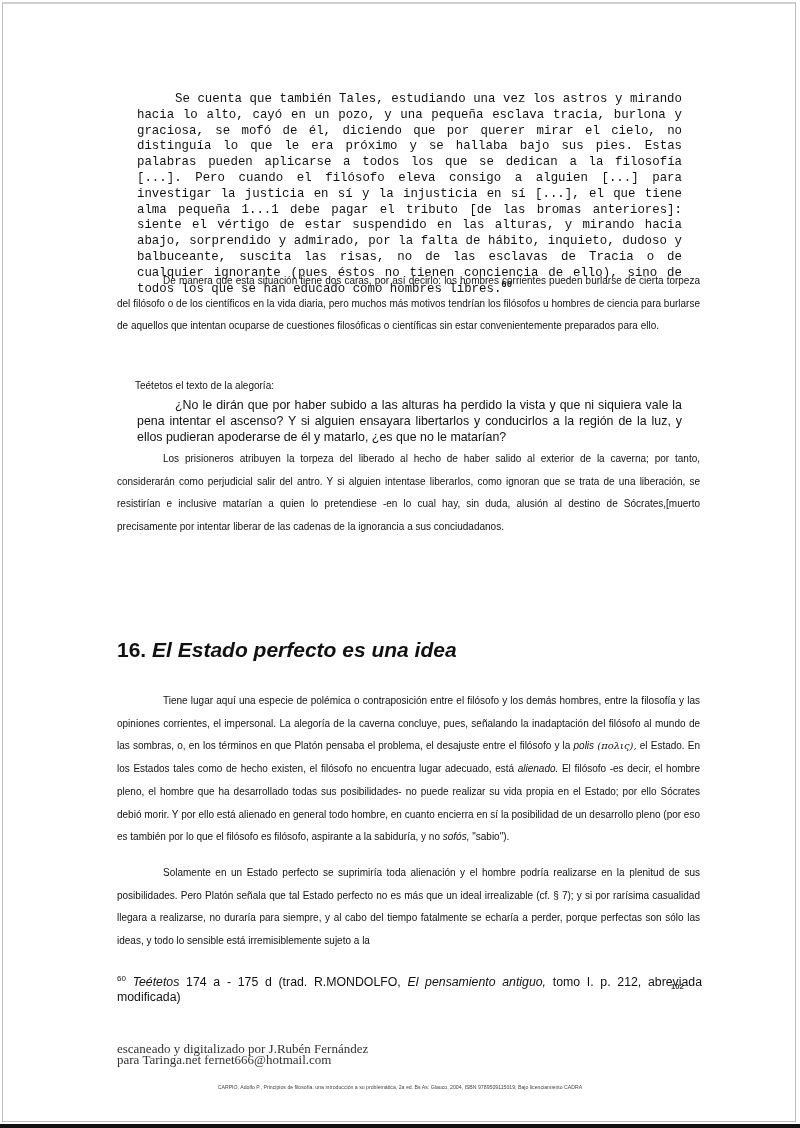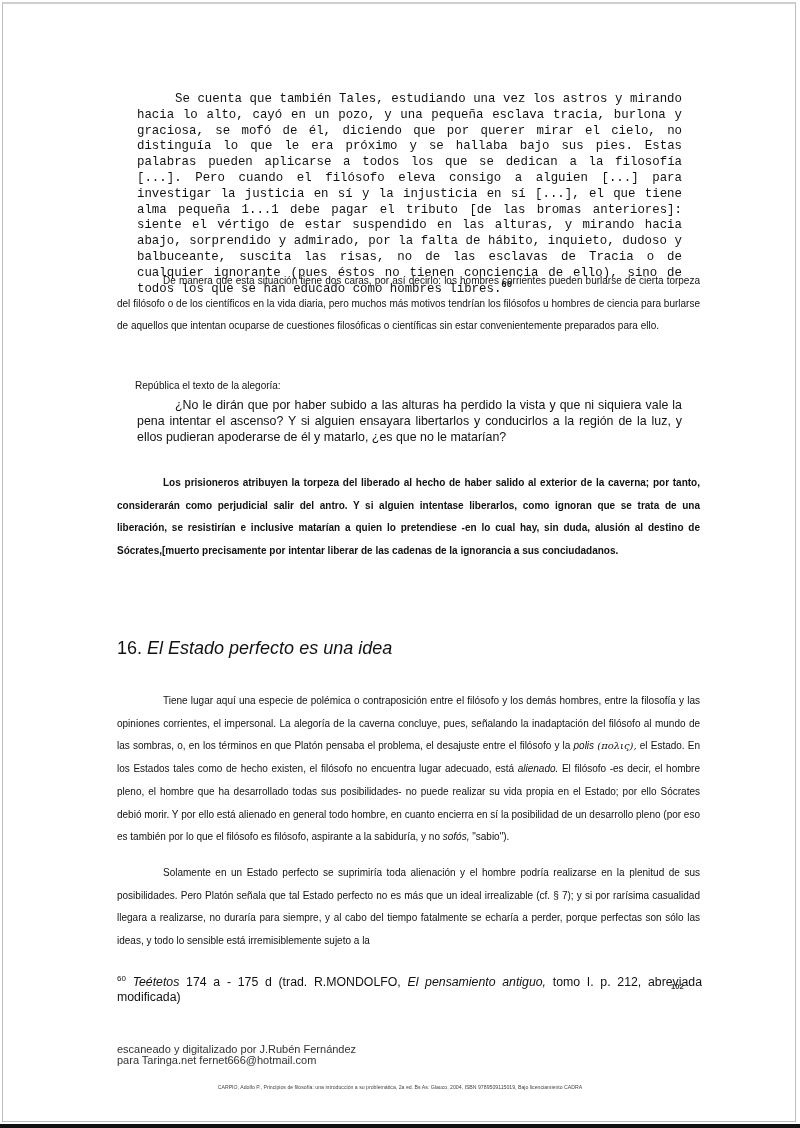--- a/index.html
+++ b/index.html
@@ -18,50 +18,50 @@
   }
   .quote p { margin: 0; text-indent: 38px; }
   .body-p {
     position: absolute; left: 117px; width: 583px;
     font-size: 10px; line-height: 22.7px; text-align: justify;
   }
   .body-p p { margin: 0; text-indent: 46px; }
   .sup { font-size: 9px; font-weight: bold; vertical-align: super; line-height: 0; }
   .fnsup { font-size: 8px; vertical-align: super; line-height: 0; }
   .heading {
-    position: absolute; left: 117px; top: 638px; font-size: 18px; font-weight: normal;
+    position: absolute; left: 117px; top: 638px; font-size: 21px; font-weight: bold;
   }
   .footnotes { position: absolute; left: 117px; width: 585px; top: 975px; font-size: 12.3px; line-height: 14.5px; text-align: justify; }
-  .footer-left { position: absolute; left: 117px; top: 1044px; font-size: 11px; line-height: 10.5px; color: #333; }
+  .footer-left { position: absolute; left: 117px; top: 1044px; font-size: 13px; line-height: 10.5px; color: #333; font-family: Liberation Serif, serif; }
   .footer-page { position: absolute; left: 671px; top: 982px; font-size: 7.6px; color: #333; font-weight: bold; }
   .footer-cite { position: absolute; left: 0; width: 800px; top: 1084px; text-align: center; font-size: 5.2px; color: #444; }
   .greek { font-family: "DejaVu Serif", serif; font-style: italic; }
 </style>
 </head>
 <body>
 
 <div class="frame"></div>
 
 <div class="quote" style="top:92px;font-family:Liberation Mono, monospace;">
   <p><span>Se cuenta que también Tales, estudiando una vez los astros y mirando hacia lo alto, cayó en un pozo, y una pequeña esclava tracia, burlona y graciosa, se mofó de él, diciendo que por querer mirar el cielo, no distinguía lo que le era próximo y se hallaba bajo sus pies. Estas palabras pueden aplicarse a todos los que se dedican a la filosofía [...]. Pero cuando el filósofo eleva consigo a alguien [...] para investigar la justicia en sí y la injusticia en sí [...], el que tiene alma pequeña 1...1 debe pagar el tributo [de las bromas anteriores]: siente el vértigo de estar suspendido en las alturas, y mirando hacia abajo, sorprendido y admirado, por la falta de hábito, inquieto, dudoso y balbuceante, suscita las risas, no de las esclavas de Tracia o de cualquier ignorante (pues éstos no tienen conciencia de ello), sino de todos los que se han educado como hombres libres.</span><span class="sup">60</span></p>
 </div>
 
 <div class="body-p" style="top:270px;">
   <p>De manera que esta situación tiene dos caras, por así decirlo: los hombres corrientes pueden burlarse de cierta torpeza del filósofo o de los científicos en la vida diaria, pero muchos más motivos tendrían los filósofos u hombres de ciencia para burlarse de aquellos que intentan ocuparse de cuestiones filosóficas o científicas sin estar convenientemente preparados para ello.</p>
 </div>
 
 <div class="body-p" style="top:375px;">
-  <p style="text-indent:18px;">República el texto de la alegoría:</p>
+  <p style="text-indent:18px;">Teétetos el texto de la alegoría:</p>
 </div>
 
 <div class="quote" style="top:398px;">
   <p>¿No le dirán que por haber subido a las alturas ha perdido la vista y que ni siquiera vale la pena intentar el ascenso? Y si alguien ensayara libertarlos y conducirlos a la región de la luz, y ellos pudieran apoderarse de él y matarlo, ¿es que no le matarían?</p>
 </div>
 
-<div class="body-p" style="top:472px;font-weight:bold;">
+<div class="body-p" style="top:448px;">
   <p>Los prisioneros atribuyen la torpeza del liberado al hecho de haber salido al exterior de la caverna; por tanto, considerarán como perjudicial salir del antro. Y si alguien intentase liberarlos, como ignoran que se trata de una liberación, se resistirían e inclusive matarían a quien lo pretendiese -en lo cual hay, sin duda, alusión al destino de Sócrates,[muerto precisamente por intentar liberar de las cadenas de la ignorancia a sus conciudadanos.</p>
 </div>
 
 <div class="heading">
   <span>16.</span>
   <i>El Estado perfecto es una idea</i>
 </div>
 
 <div class="body-p" style="top:690px;">
   <p><span>Tiene lugar aquí una especie de polémica o contraposición entre el filósofo y los demás hombres, entre la filosofía y las opiniones corrientes, el impersonal. La alegoría de la caverna concluye, pues, señalando la inadaptación del filósofo al mundo de las sombras, o, en los términos en que Platón pensaba el problema, el desajuste entre el filósofo y la </span><i>polis</i> <span class="greek">(πολις),</span><span> el Estado. En los Estados tales como de hecho existen, el filósofo no encuentra lugar adecuado, está </span><i>alienado.</i><span> El filósofo -es decir, el hombre pleno, el hombre que ha desarrollado todas sus posibilidades- no puede realizar su vida propia en el Estado; por ello Sócrates debió morir. Y por ello está alienado en general todo hombre, en cuanto encierra en sí la posibilidad de un desarrollo pleno (por eso es también por lo que el filósofo es filósofo, aspirante a la sabiduría, y no </span><i>sofós,</i><span> "sabio").</span></p>

